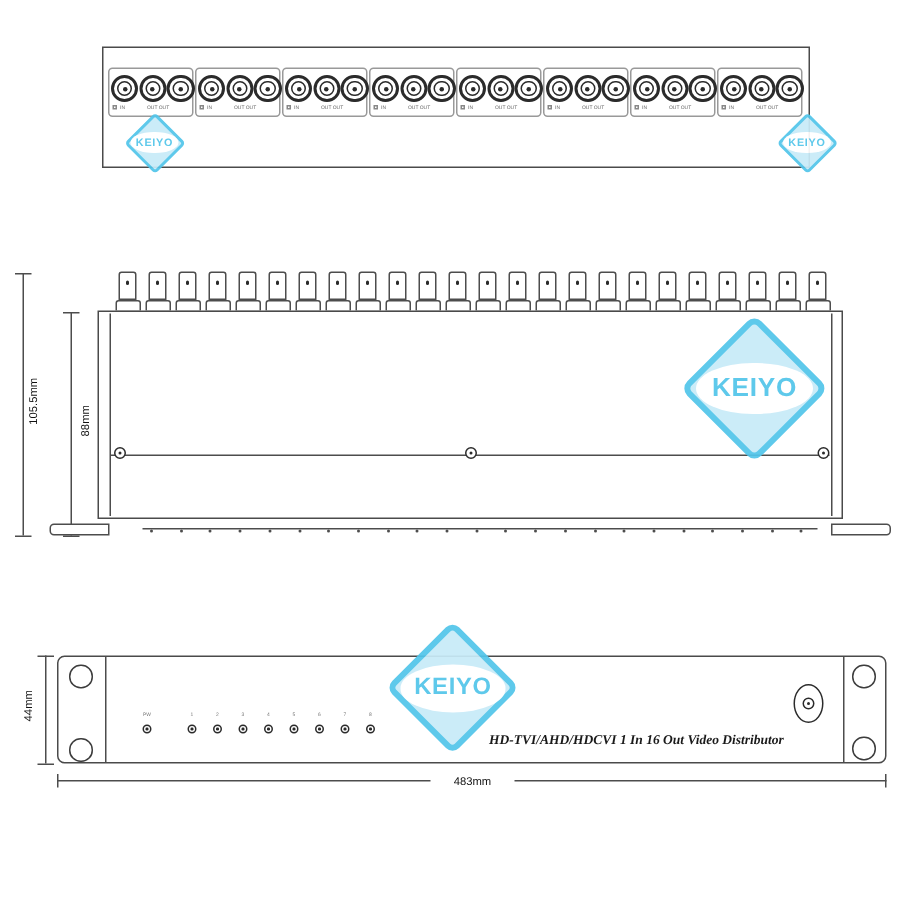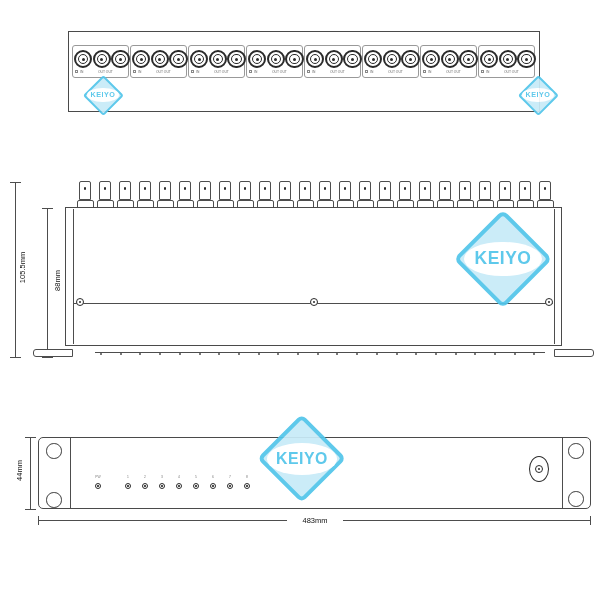--- a/index.html
+++ b/index.html
@@ -276,20 +276,21 @@
   <div class="lv" style="left:30px;top:437px;height:72px;"></div>
   <div class="lh" style="left:25px;top:437px;width:11px;"></div>
   <div class="lh" style="left:25px;top:509px;width:11px;"></div>
   <div class="vtext" style="left:-6px;top:466px;">44mm</div>
 
   <div class="lh" style="left:38px;top:520px;width:553px;"></div>
   <div class="lv" style="left:38px;top:516px;height:9px;"></div>
   <div class="lv" style="left:590px;top:516px;height:9px;"></div>
   <div class="dimtext" style="left:287px;top:516px;width:56px;">483mm</div>
 
+  <div class="prodtext" style="left:326px;top:488px;">HD-TVI/AHD/HDCVI  1 In 16 Out Video Distributor</div>
 
   <div class="tinyc" style="left:524px;top:443px;width:30px;">DC12V</div>
   <div class="tinyc" style="left:524px;top:449px;width:30px;font-size:5px;">-●+</div>
 <div style="position: absolute; left: 38px; top: 437px; width: 553px; height: 72px; border: 1.6px solid rgb(74, 74, 74); border-radius: 5px; background: rgb(255, 255, 255); box-sizing: border-box;"></div>
     <div style="position: absolute; left: 70px; top: 438px; width: 1px; height: 70px; background: rgb(77, 77, 77);"></div>
     <div style="position: absolute; left: 562px; top: 438px; width: 1px; height: 70px; background: rgb(77, 77, 77);"></div>
     <div style="position: absolute; left: 46.3px; top: 443.3px; width: 15.5px; height: 15.5px; border: 1.7px solid rgb(60, 60, 60); border-radius: 50%; box-sizing: border-box; background: rgb(255, 255, 255);"></div>
     <div style="position: absolute; left: 46.3px; top: 492.3px; width: 15.5px; height: 15.5px; border: 1.7px solid rgb(60, 60, 60); border-radius: 50%; box-sizing: border-box; background: rgb(255, 255, 255);"></div>
     <div style="position: absolute; left: 568.3px; top: 443.3px; width: 15.5px; height: 15.5px; border: 1.7px solid rgb(60, 60, 60); border-radius: 50%; box-sizing: border-box; background: rgb(255, 255, 255);"></div>
     <div style="position: absolute; left: 568.3px; top: 491.3px; width: 15.5px; height: 15.5px; border: 1.7px solid rgb(60, 60, 60); border-radius: 50%; box-sizing: border-box; background: rgb(255, 255, 255);"></div>

